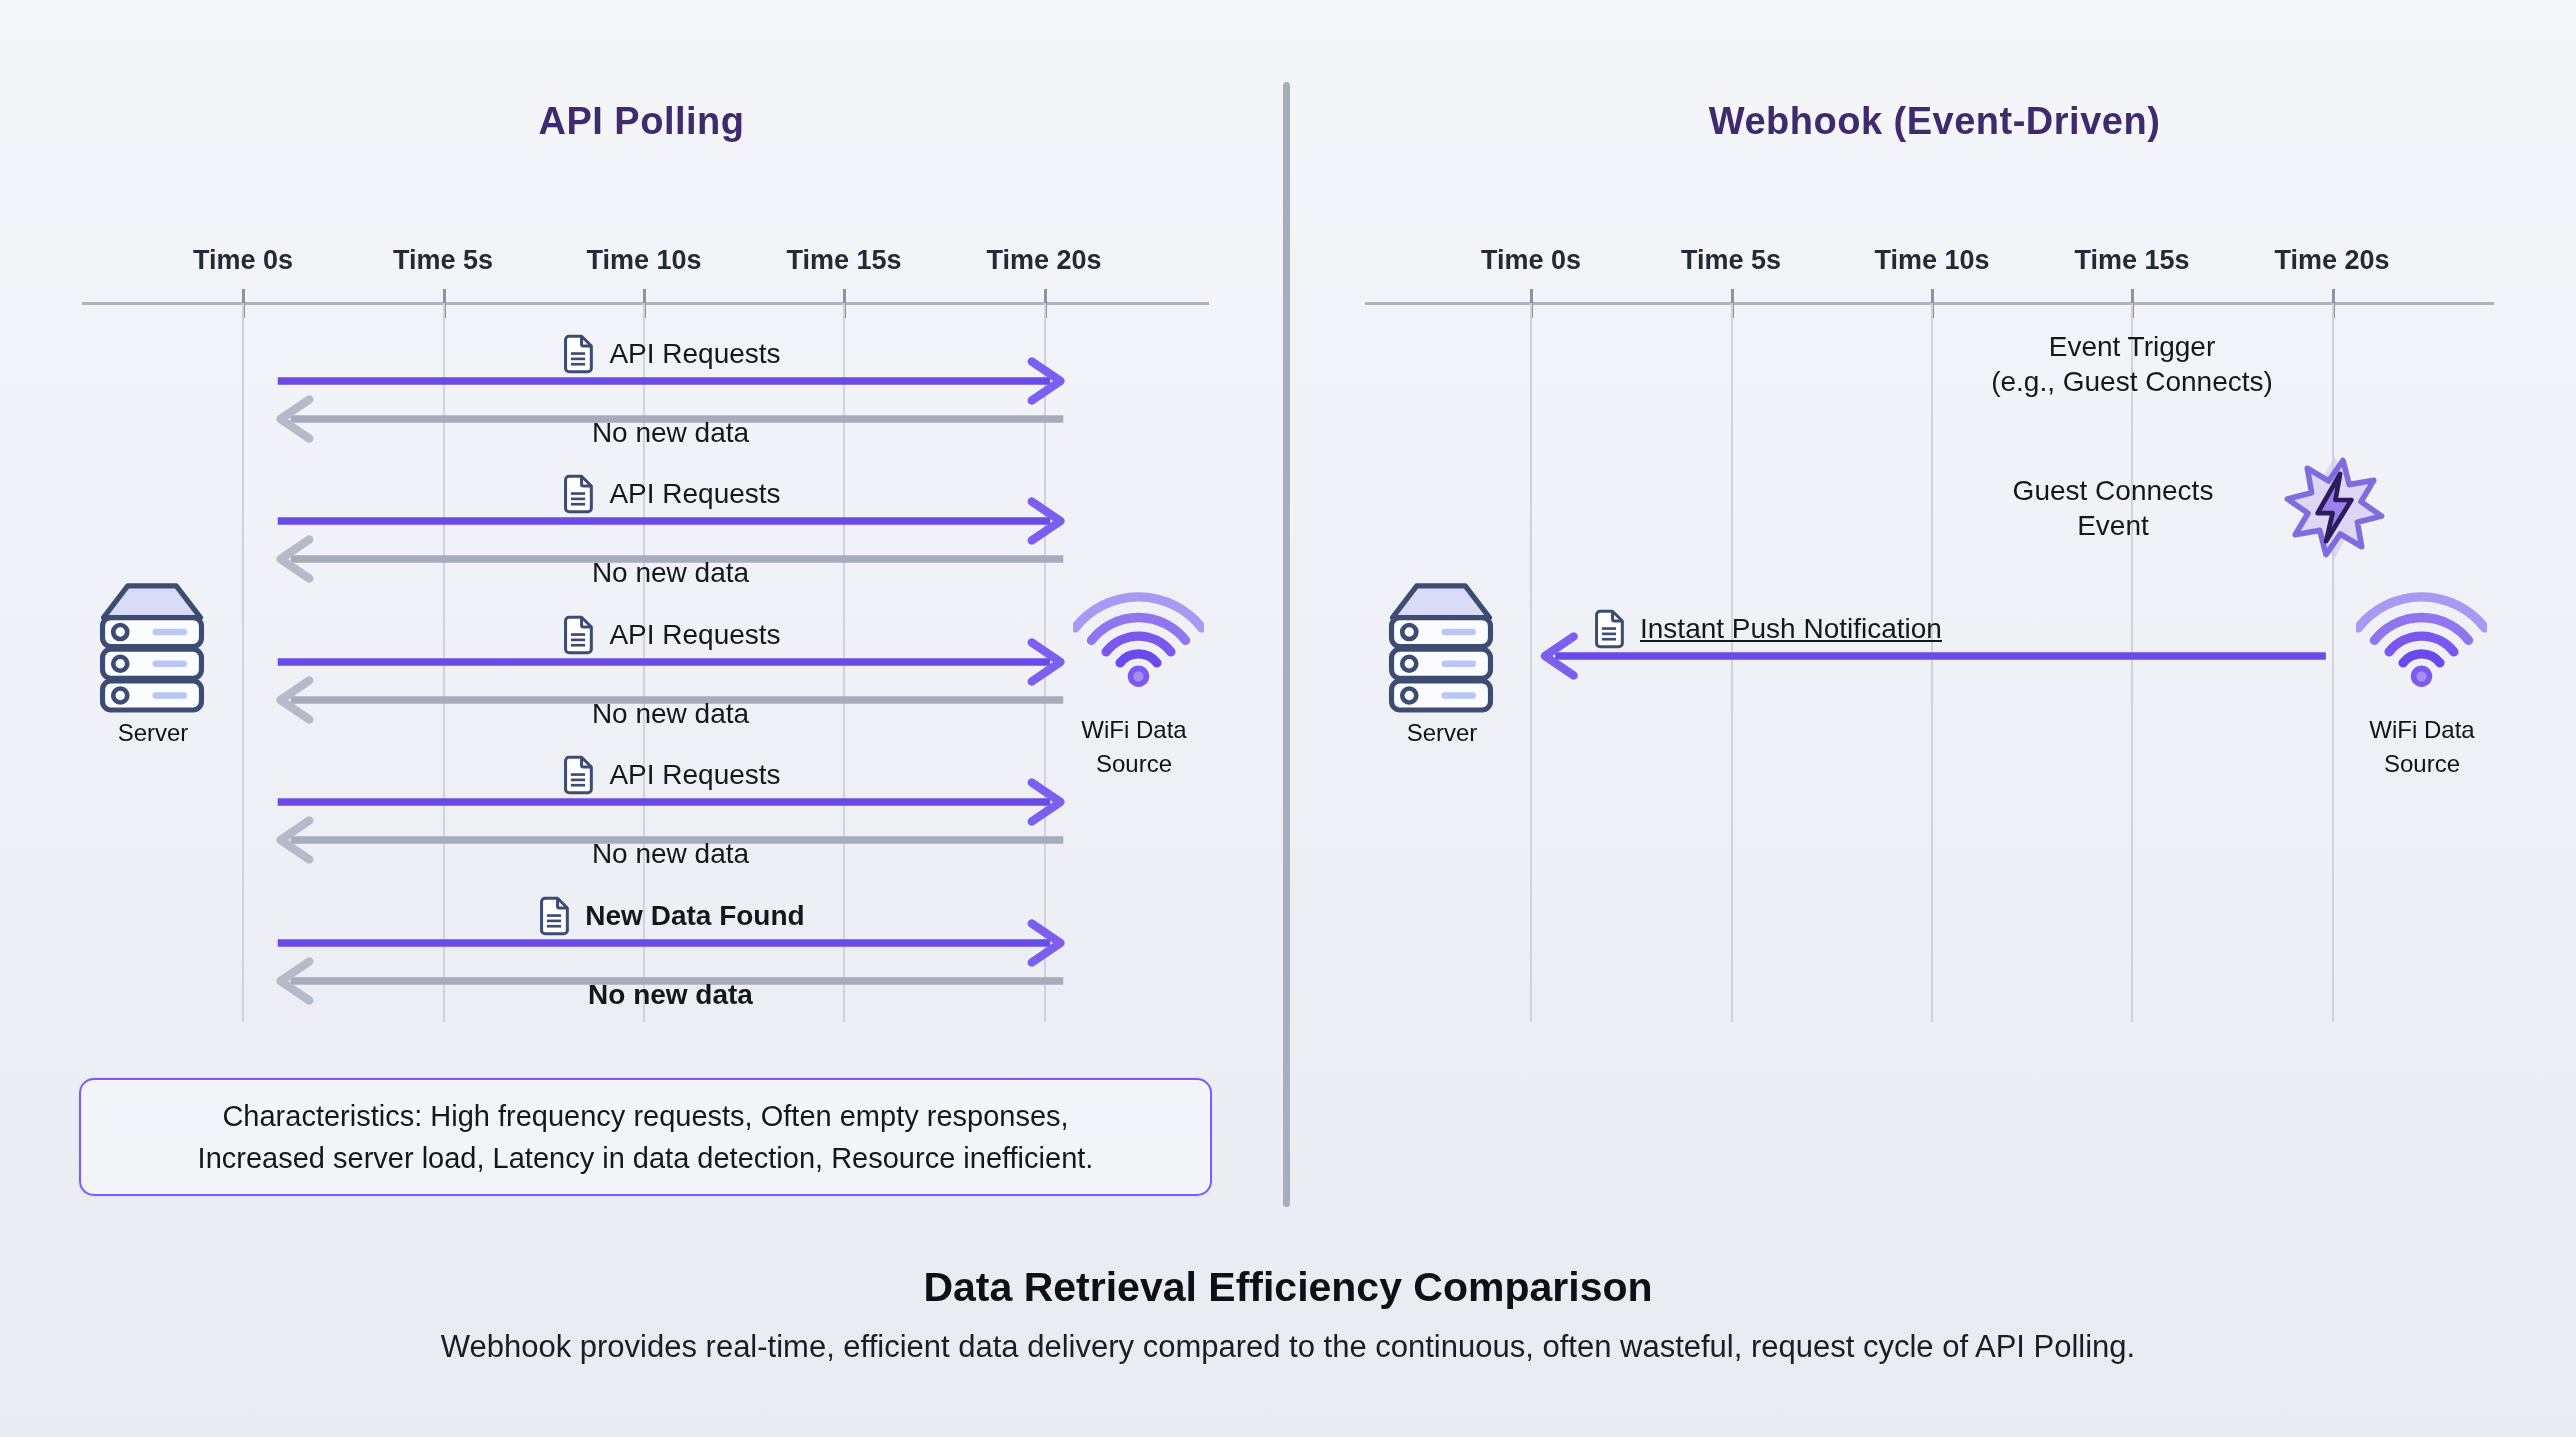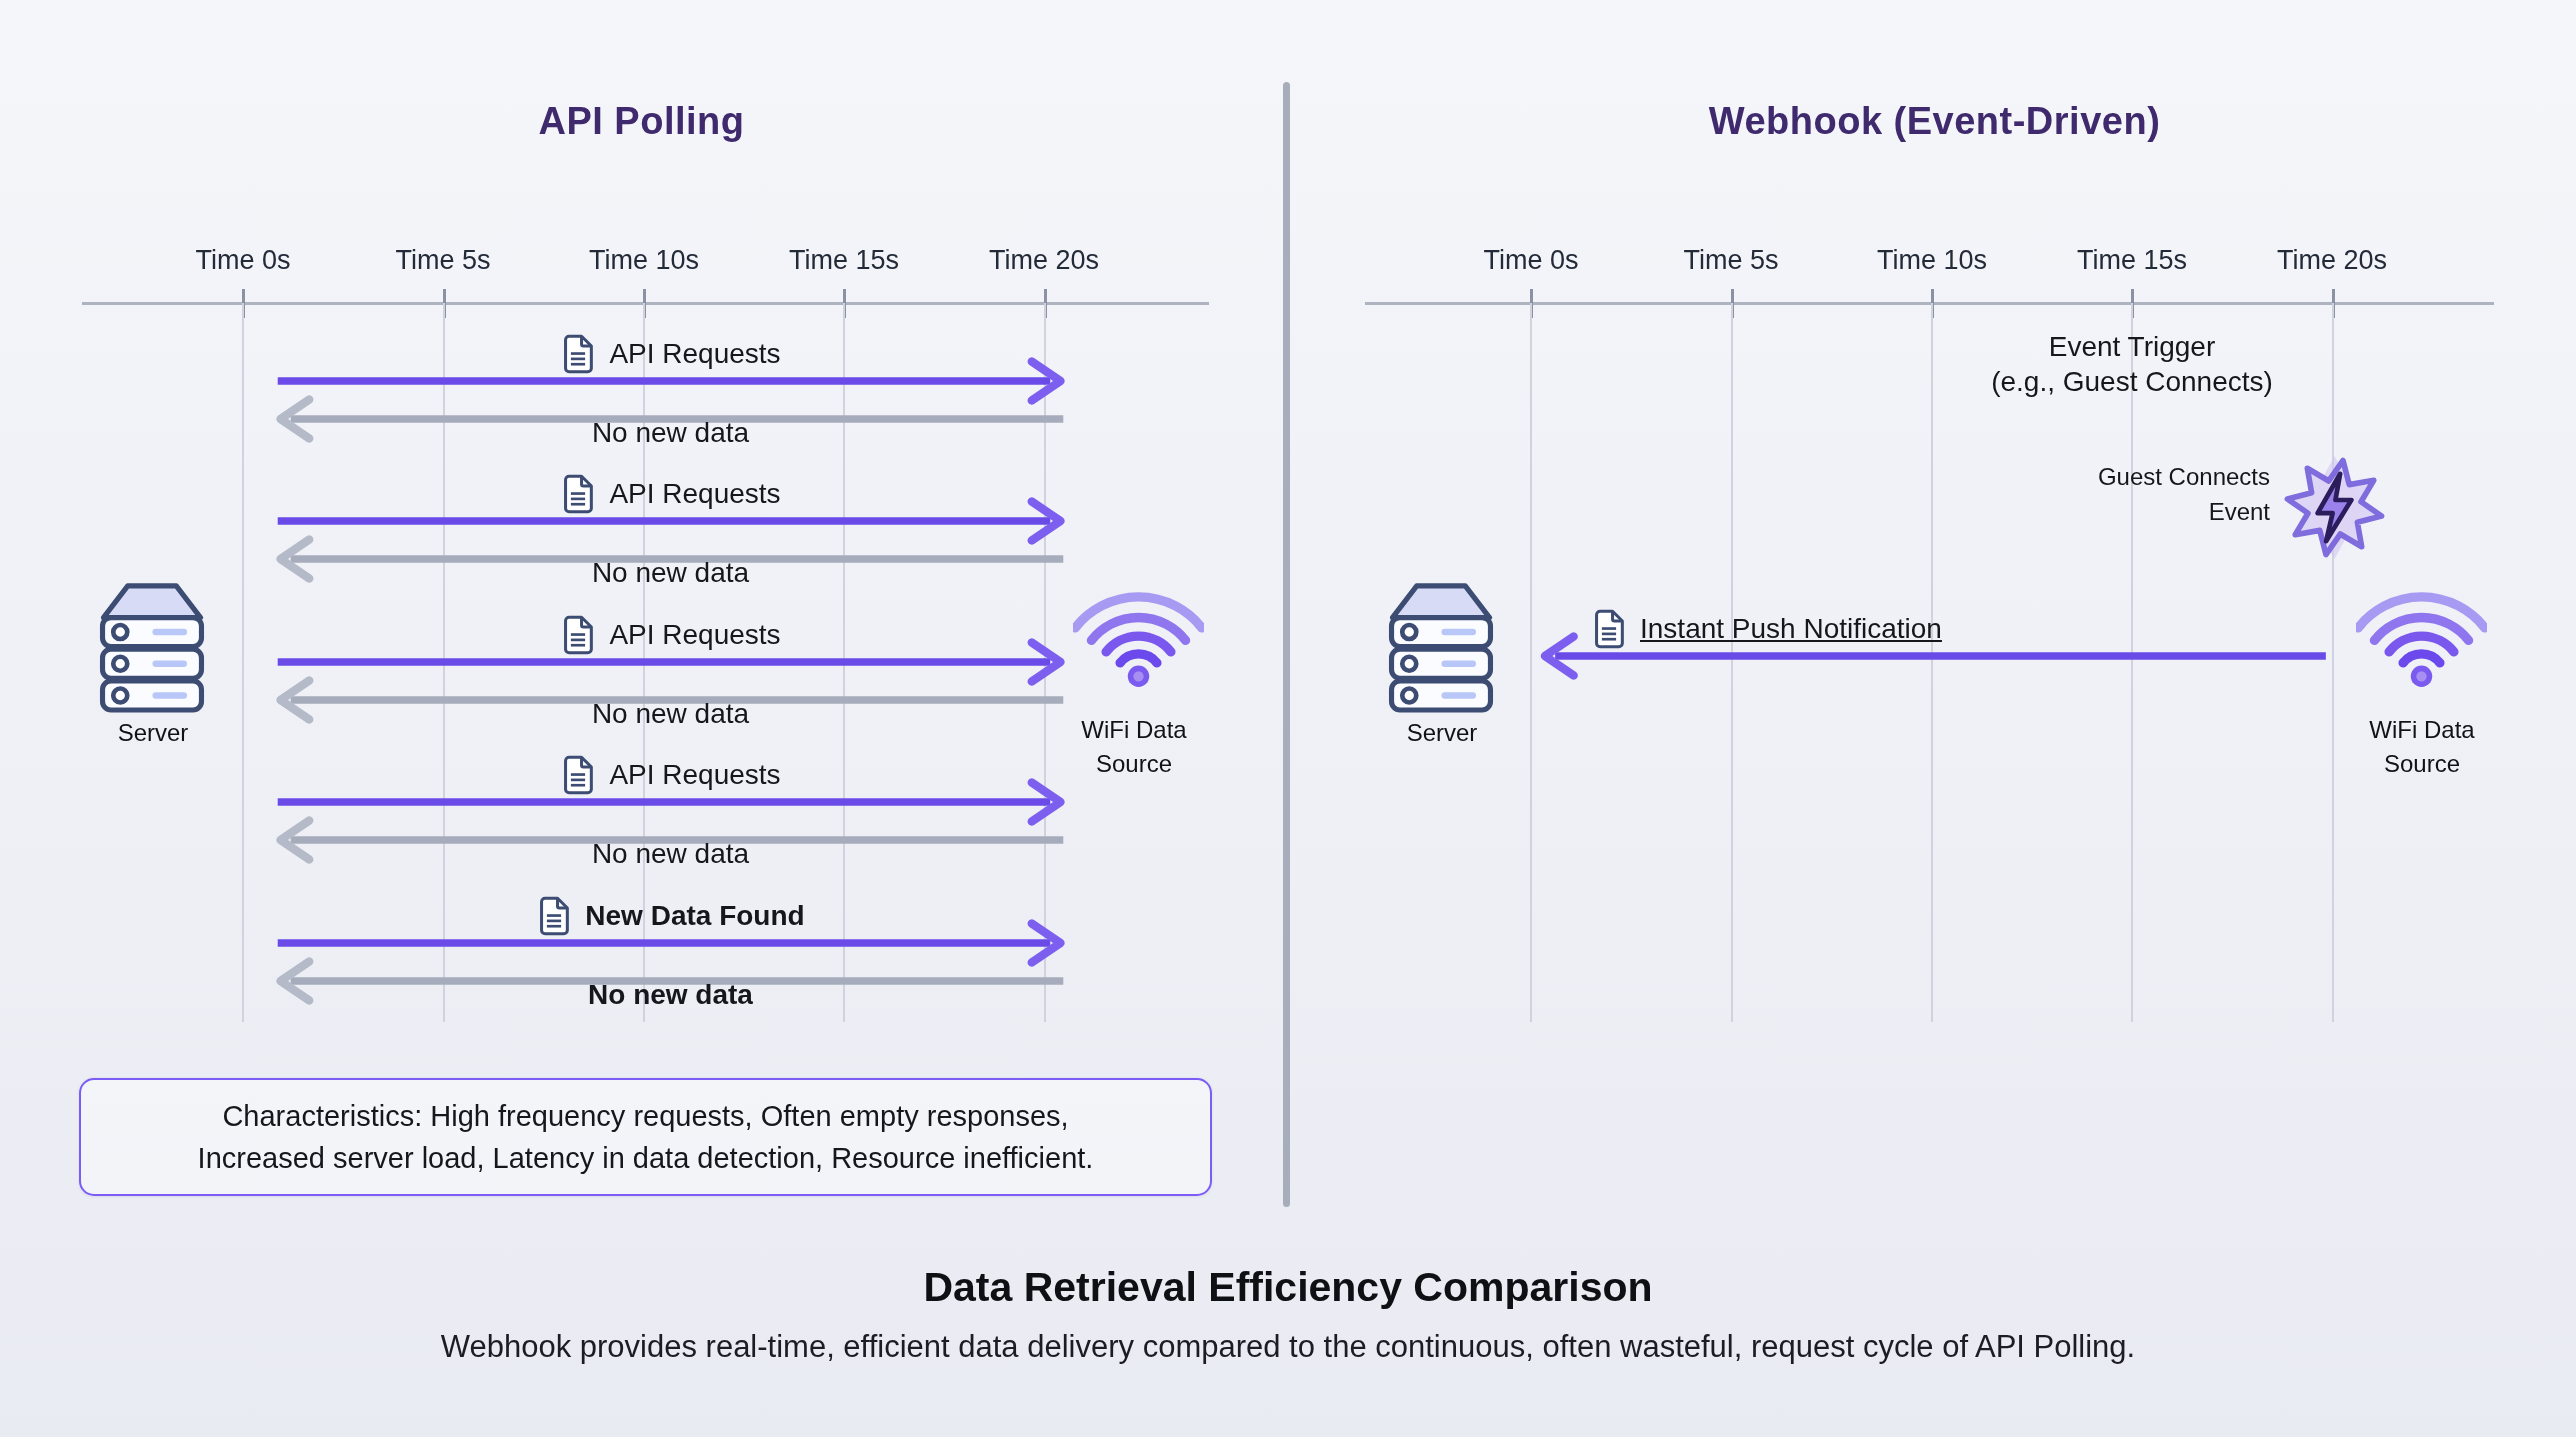--- a/index.html
+++ b/index.html
@@ -22,21 +22,21 @@
   #left-title{left:0;width:1283px;}
   #right-title{left:1293px;width:1283px;}
 
   .divider{left:1283px;top:82px;width:6.6px;height:1125px;background:#a8adbb;border-radius:3.7px;}
 
   .axis{top:302px;height:2.8px;background:#aeb3c0;}
   #left-axis{left:82px;width:1127px;}
   #right-axis{left:1365px;width:1129px;}
 
   .tick-label{top:242px;width:168px;height:36px;line-height:36px;
-    font-size:27px;font-weight:400;color:#232a38;text-align:center;}
+    font-size:27px;font-weight:700;color:#232a38;text-align:center;}
   .tick-mark{top:289px;width:2.8px;height:29px;background:#8b92a3;}
   .gridline{top:303px;width:1.9px;height:719px;background:#d0d3dd;}
 
   .lane{left:245px;top:332px;width:799px;height:702px;}
   .cycle{position:absolute;left:0;width:799px;height:140px;margin-left:26px;}
   .req-label{position:absolute;top:0;left:0;width:100%;height:43px;
     display:flex;align-items:center;justify-content:center;gap:13px;
     font-size:28px;color:#15171c;}
   .req-arrow{position:absolute;top:23.4px;left:0;}
   .resp-arrow{position:absolute;top:61px;left:0;}
@@ -51,22 +51,22 @@
     background:rgba(252,252,255,.45);
     display:flex;align-items:center;justify-content:center;
     font-size:29px;line-height:42px;color:#15171c;text-align:center;
     box-shadow:0 0.9px 2.8px rgba(90,70,180,.12);
   }
   #left-char{left:79px;width:1129px;}
   #right-char{left:1364px;width:1134px;}
 
   #event-trigger{left:1853px;top:329px;width:558px;
     font-size:28px;line-height:35px;color:#15171c;}
-  #guest-event{left:1956px;top:459px;width:314px;text-align:right;
-    font-size:24px;line-height:35px;color:#15171c;}
+  #guest-event{left:1956px;top:473px;width:314px;text-align:center;
+    font-size:28px;line-height:35px;color:#15171c;}
   #burst{left:2282px;top:455px;width:105px;height:105px;}
 
   #push-label{left:1591px;top:607px;width:711px;height:43px;
     display:flex;align-items:center;justify-content:flex-start;gap:13px;
     font-size:28px;color:#15171c;text-decoration:underline;}
   #push-arrow{left:1535px;top:630px;}
 
   #footer-title{left:0;top:1264px;width:2576px;
     font-size:41px;font-weight:600;color:#0f1014;text-align:center;}
   #footer-subtitle{left:0;top:1329px;width:2576px;

